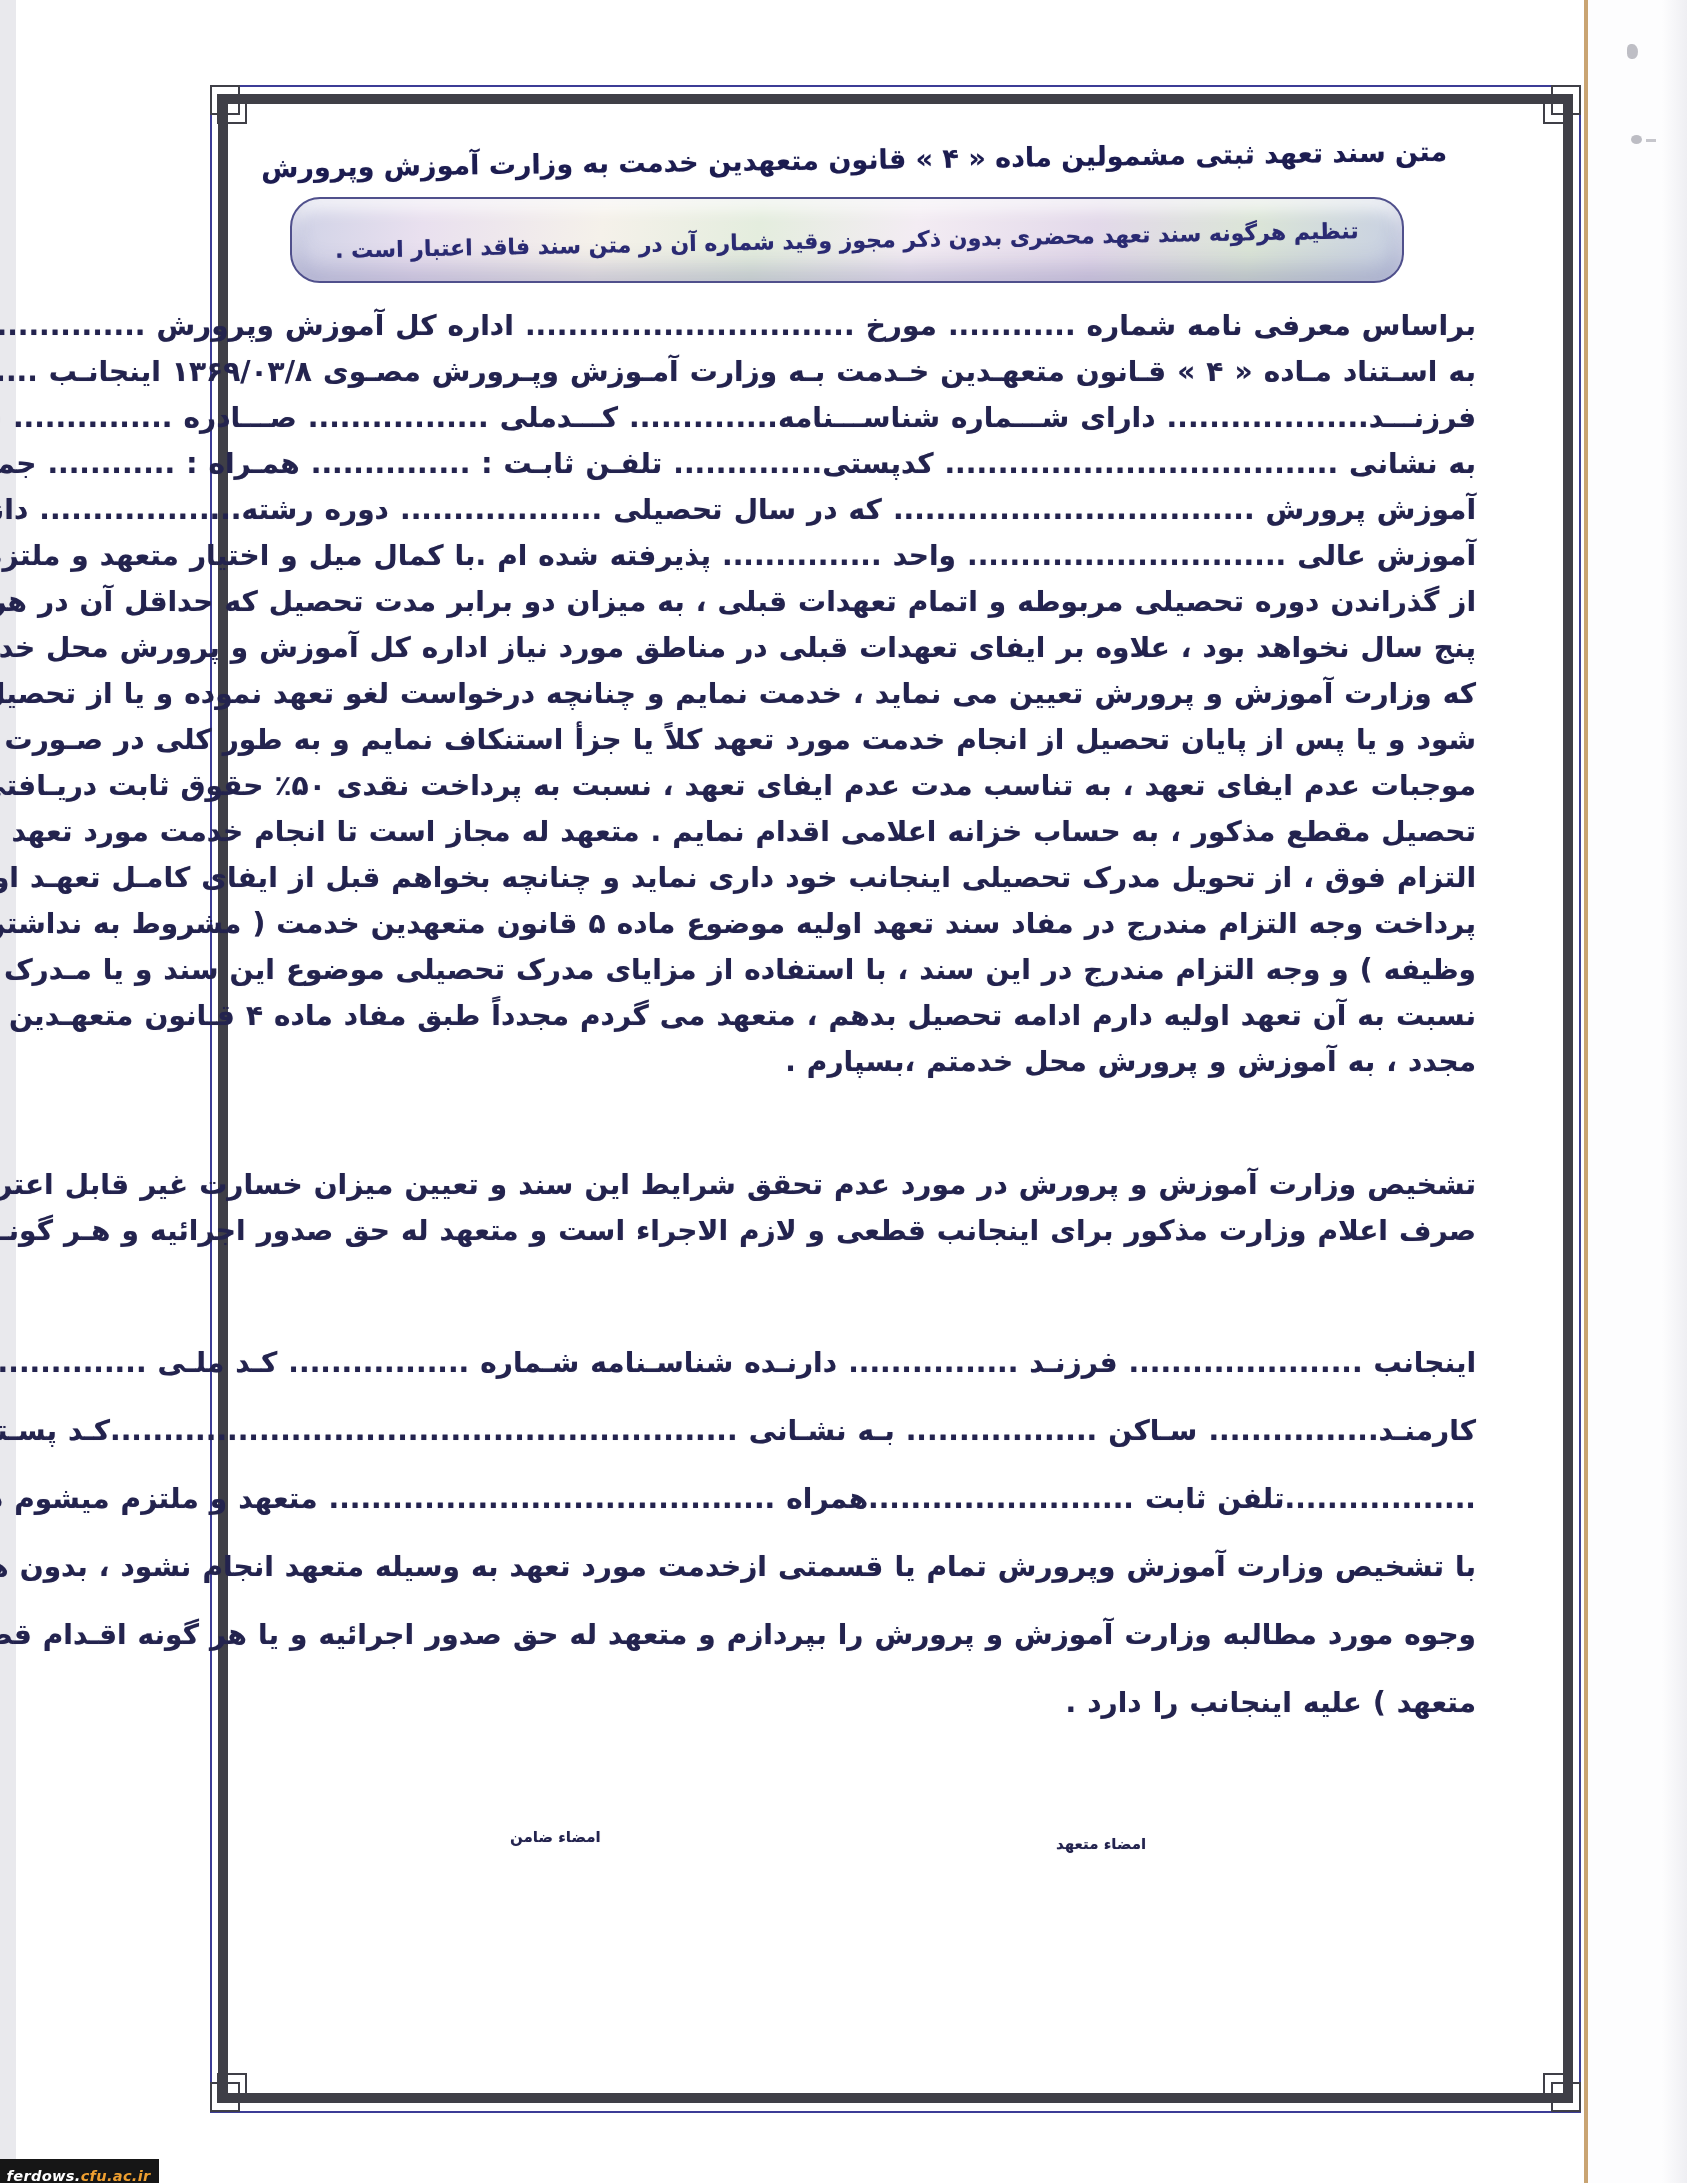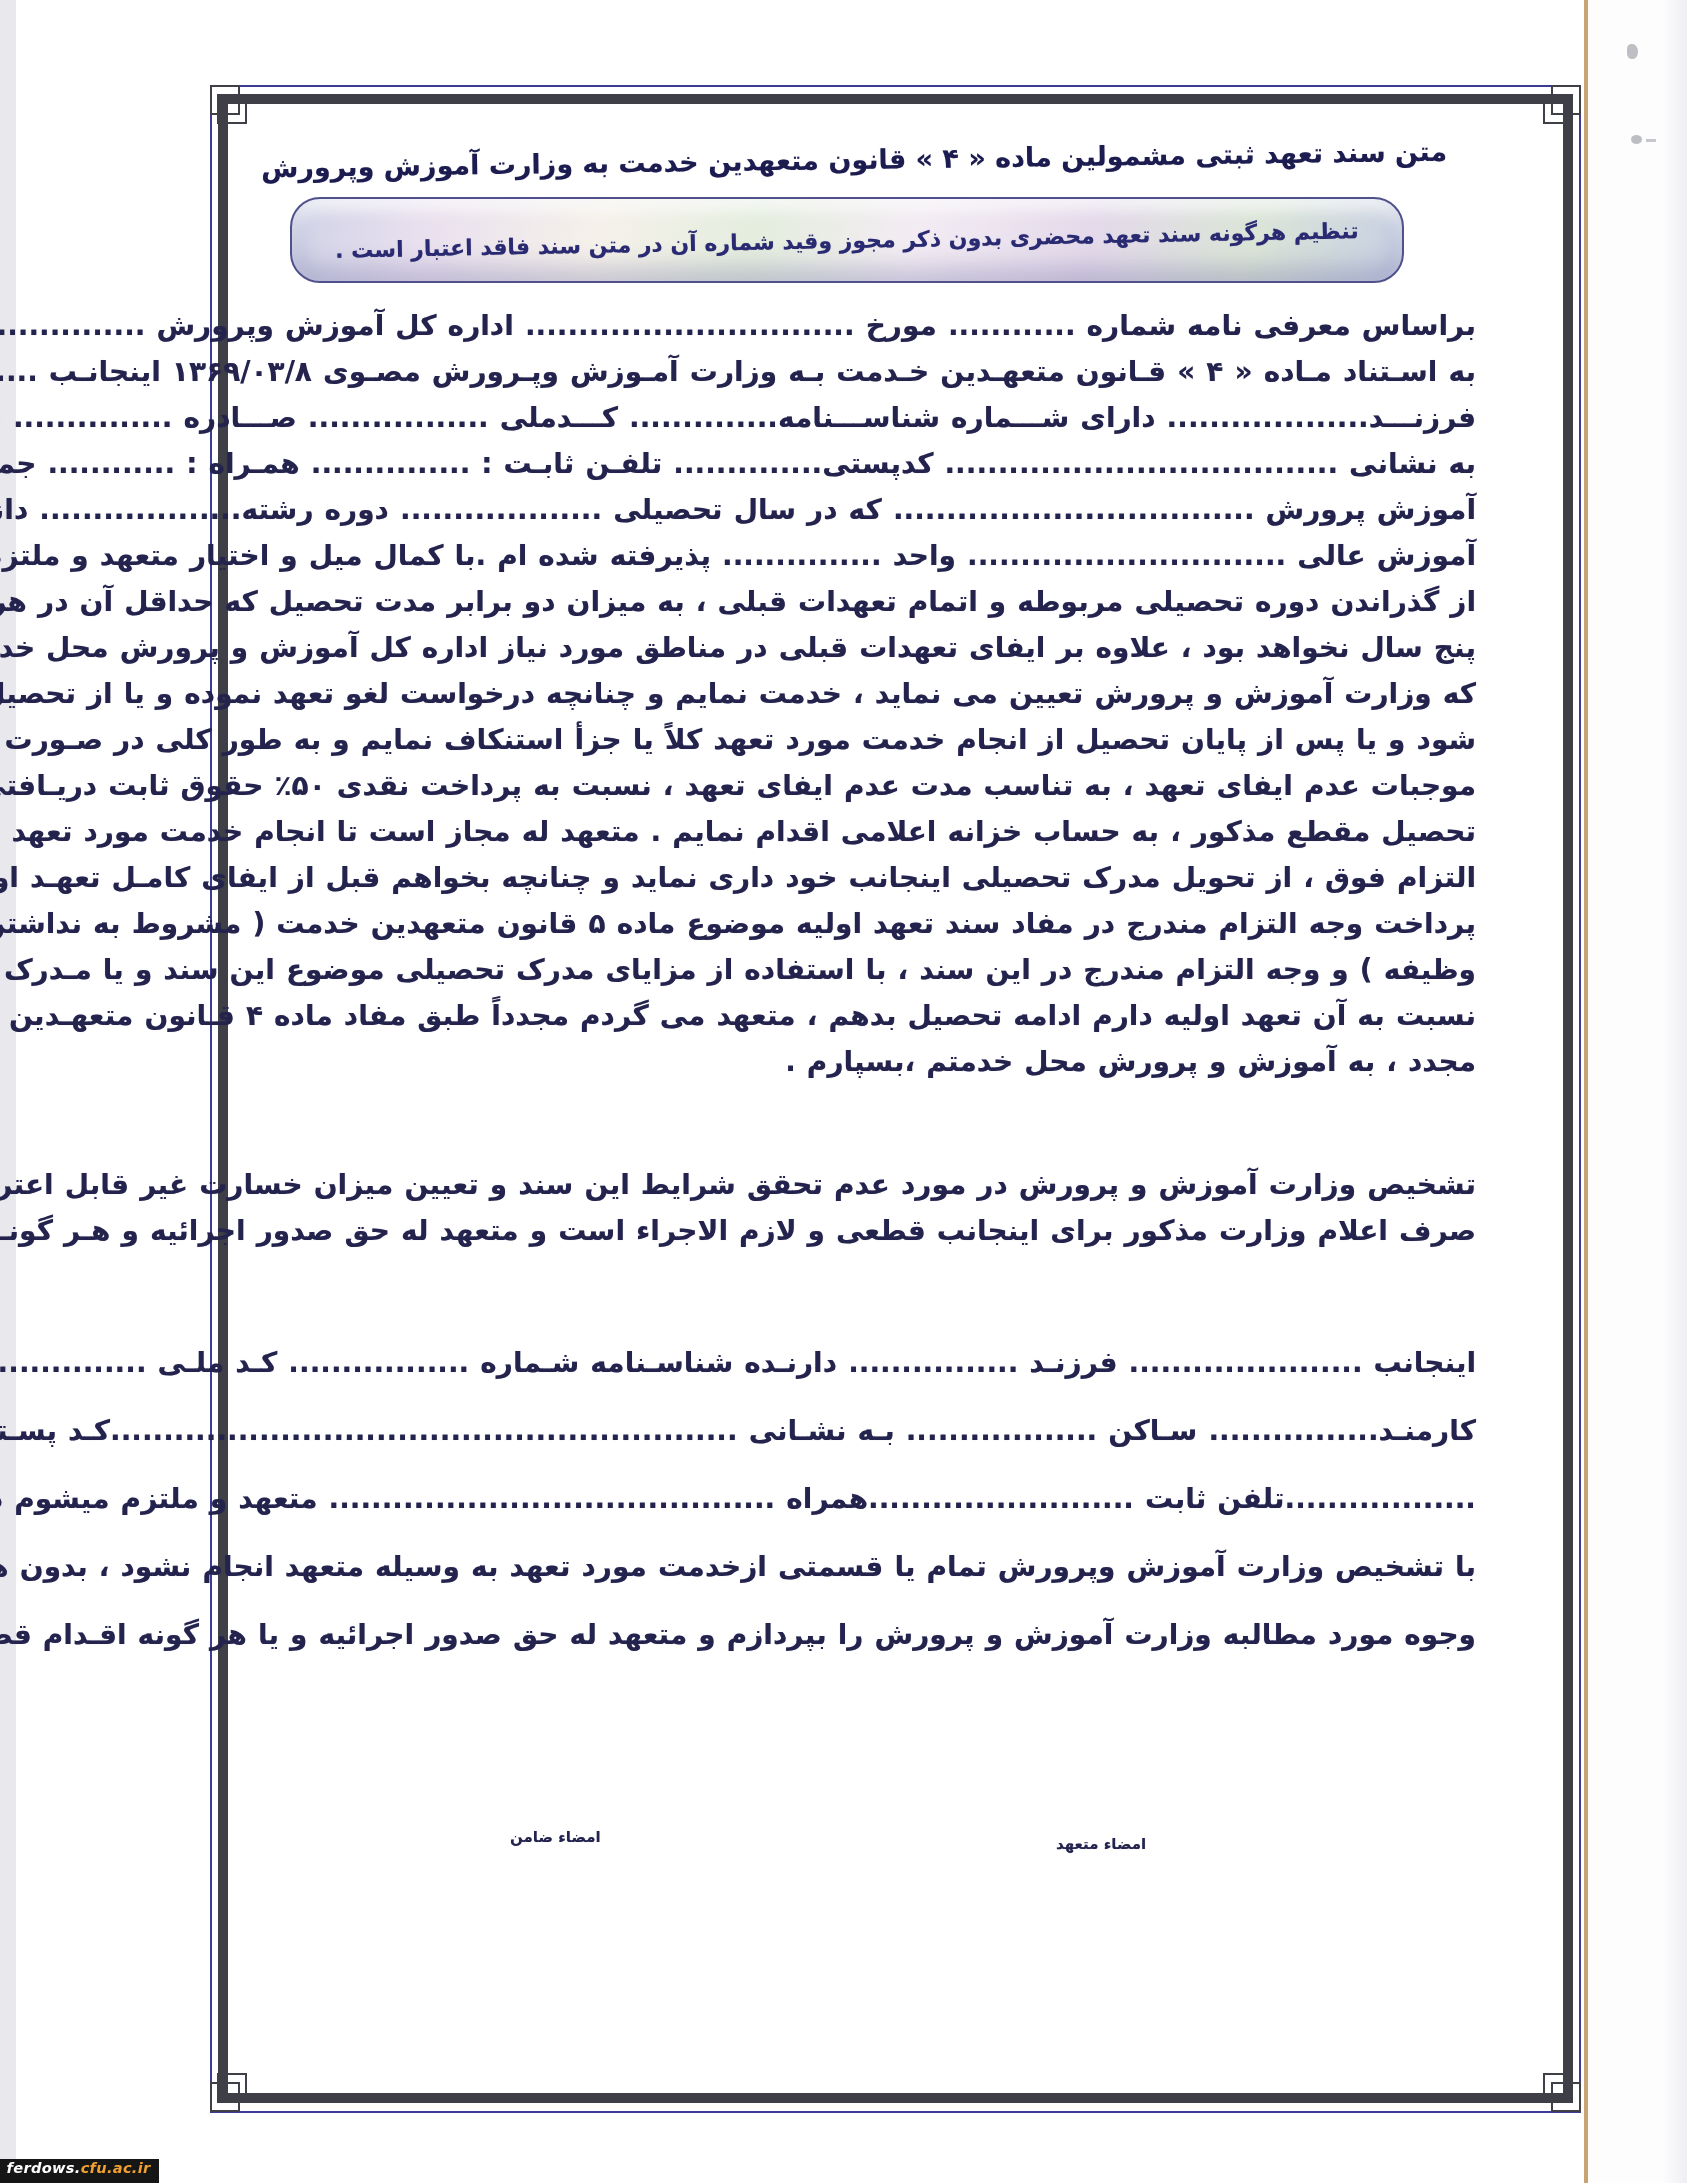--- a/index.html
+++ b/index.html
@@ -53,21 +53,21 @@
   .p-intro{top:303px;}
   .p-arb{top:1162px;}
   .p-guar{top:1342px;}
   .sig{position:absolute;font-size:15px;font-weight:700;color:#23234e;text-shadow:0 0 0.7px rgba(35,35,80,.4);}
   .sig-obligor{top:1835px;left:824px;}
   .sig-guarantor{top:1828px;left:278px;}
 
   
   .watermark{
     position:absolute;left:0;top:2159px;height:25px;min-width:154px;background:#161616;
-    display:flex;align-items:flex-start;padding:0 8px 0 6.6px;box-sizing:border-box;
+    display:flex;align-items:flex-end;padding:0 8px 0 6.6px;box-sizing:border-box;
     font-style:italic;font-weight:700;font-size:14.6px;letter-spacing:0.3px;
   }
   .watermark .wm-a{color:#ffffff;}
   .watermark .wm-b{color:#f0a030;}
 </style>
 </head>
 <body>
 
 <div class="scan-strip-left"></div>
 <div class="scan-strip-right"></div>
@@ -119,20 +119,21 @@
     <div class="line">تشخیص وزارت آموزش و پرورش در مورد عدم تحقق شرایط این سند و تعیین میزان خسارت غیر قابل اعتراض می باشـد و</div>
     <div class="line">صرف اعلام وزارت مذکور برای اینجانب قطعی و لازم الاجراء است و متعهد له حق صدور اجرائیه و هـر گونـه اقـدام قضـایی</div>
   </div>
 
   <div class="para p-guar">
     <div class="line gline">اینجانب ...................... فرزنـد ................ دارنـده شناسـنامه شـماره ................. کـد ملـی .............. صـادره.................</div>
     <div class="line gline">کارمنـد................ سـاکن .................. بـه نشـانی ...........................................................کـد پسـتی</div>
     <div class="line gline">..................تلفن ثابت .........................همراه .......................................... متعهد و ملتزم میشوم در صورتیکه</div>
     <div class="line gline">با تشخیص وزارت آموزش وپرورش تمام یا قسمتی ازخدمت مورد تعهد به وسیله متعهد انجام نشود ، بدون هیچ عذر و بهانه</div>
     <div class="line gline">وجوه مورد مطالبه وزارت آموزش و پرورش را بپردازم  و متعهد له حق صدور اجرائیه و یا هر گونه اقـدام قضـایی (عـلاوه بـر</div>
+    <div class="line gline short">متعهد ) علیه اینجانب را دارد .</div>
   </div>
 
   <span class="sig sig-obligor">امضاء متعهد</span>
   <span class="sig sig-guarantor">امضاء ضامن</span>
 
 </div>
 
 <div class="watermark">
   <span class="wm-a">ferdows.</span>
     <span class="wm-b">cfu.ac.ir</span>

